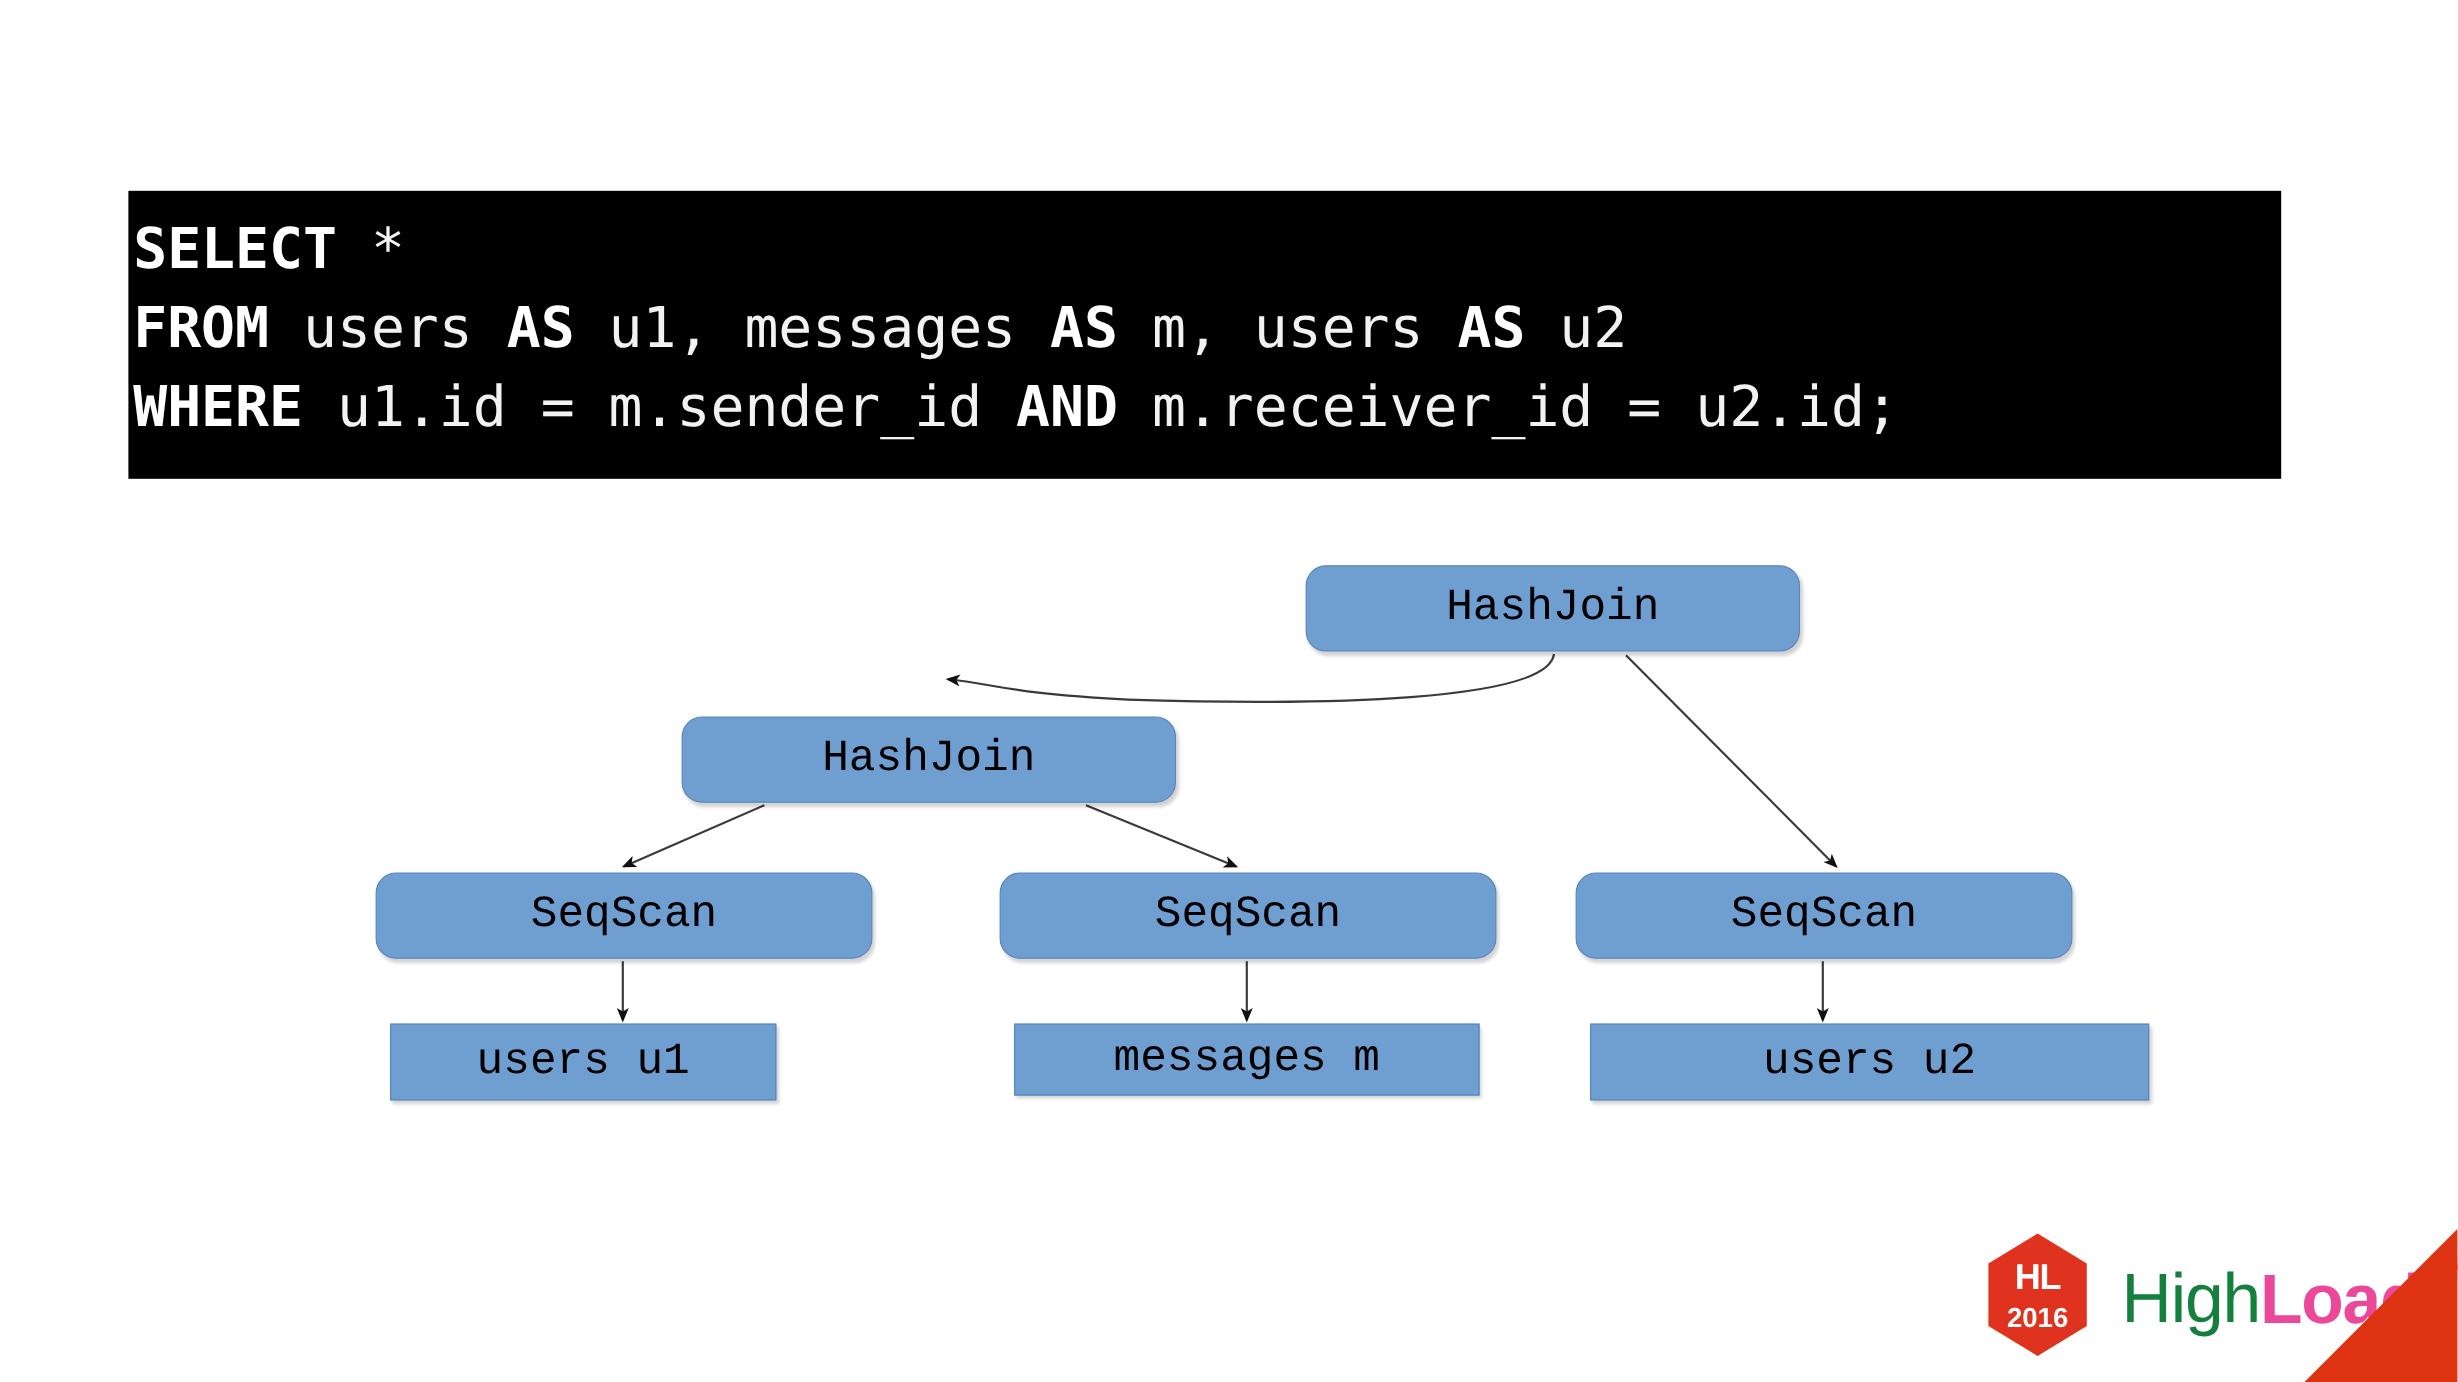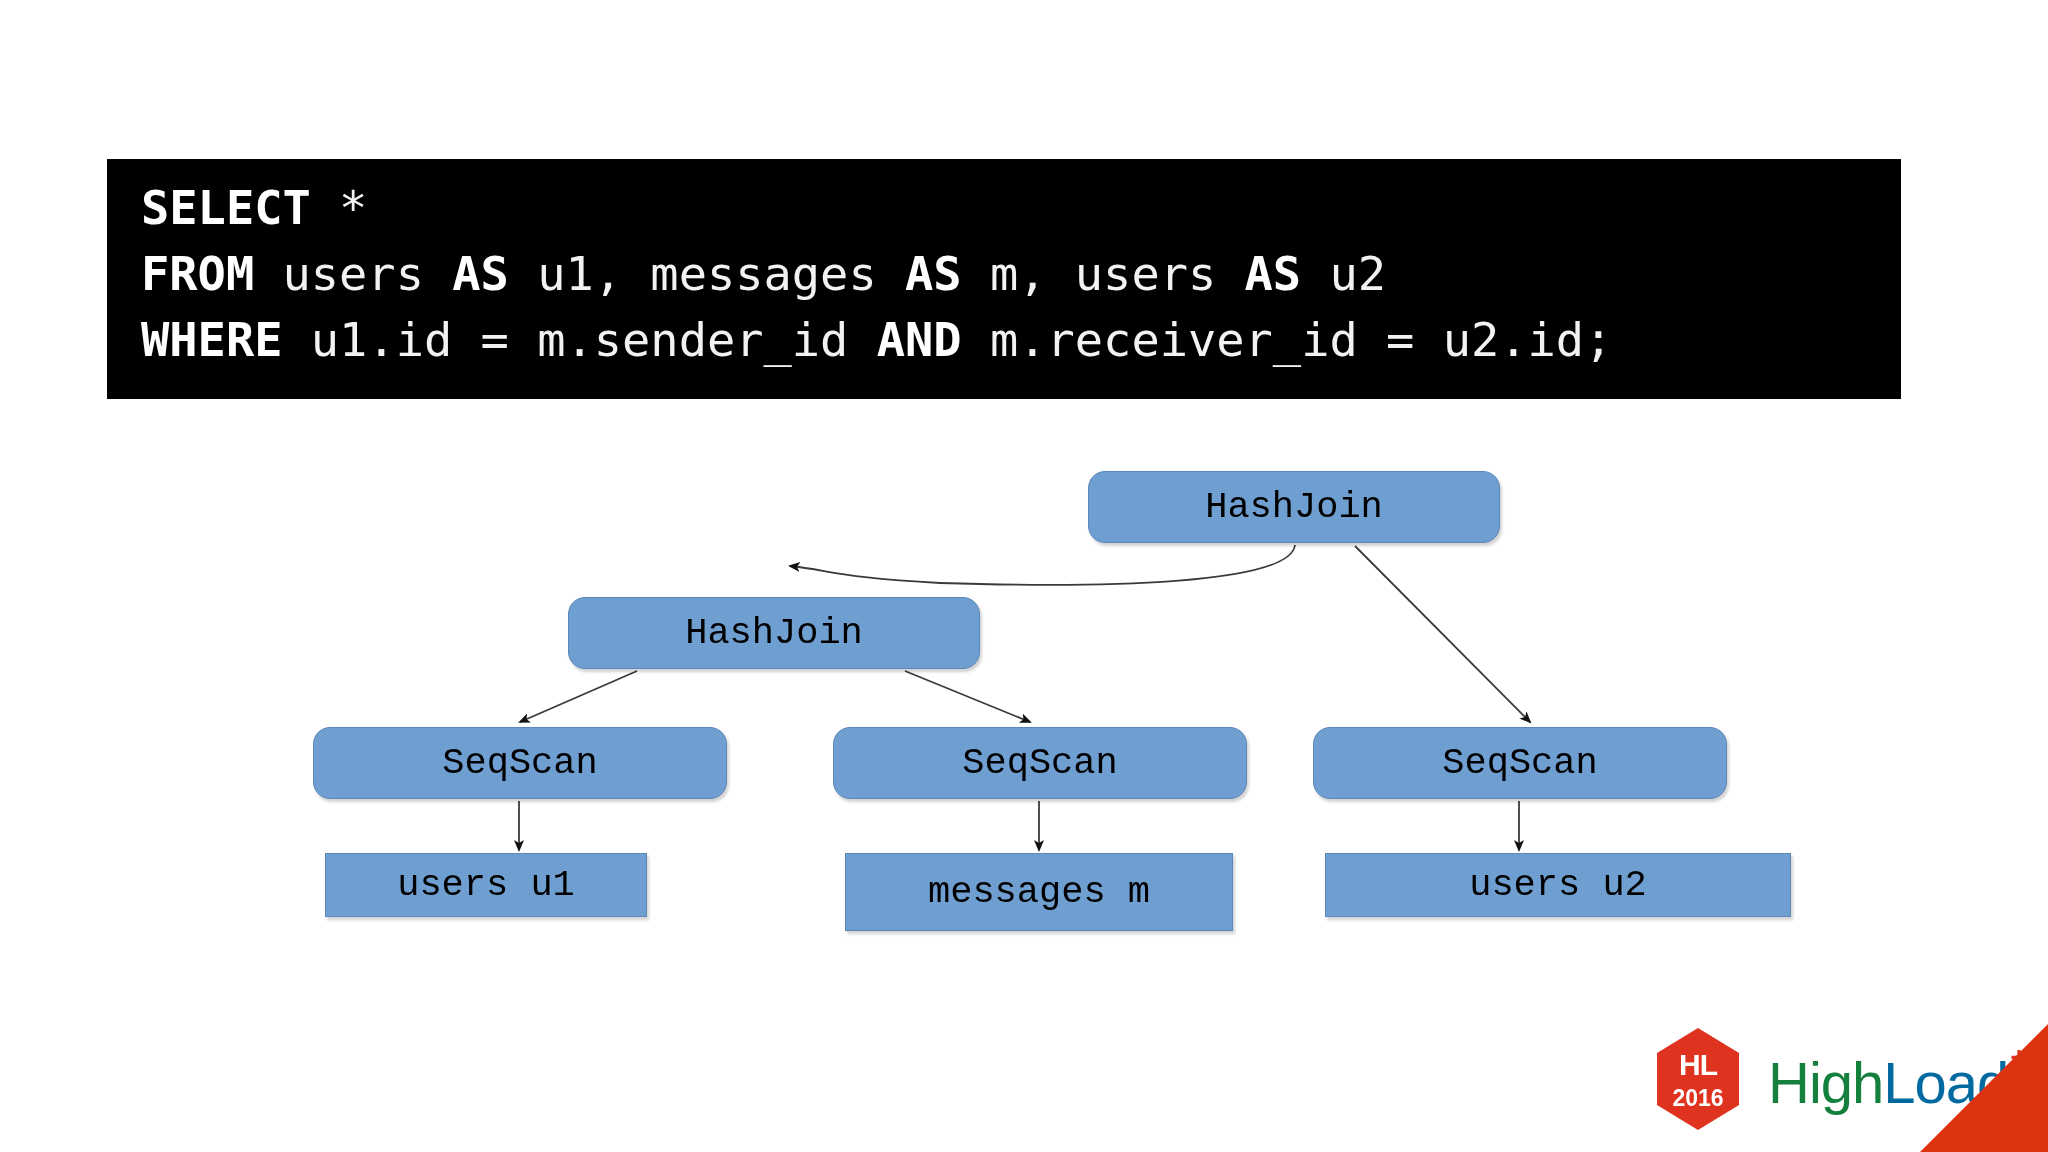--- a/index.html
+++ b/index.html
@@ -17,21 +17,21 @@
 
   
   #sql-panel {
     position: absolute;
     left: 107px;
     top: 159px;
     width: 1794px;
     height: 240px;
     background: #000000;
     box-sizing: border-box;
-    padding: 16px 0 0 34px;
+    padding: 16px 0 0 4px;
     font-family: "DejaVu Sans Mono", "Liberation Mono", monospace;
     font-size: 47px;
     line-height: 66px;
     color: #f2f2f2;
     white-space: pre;
     letter-spacing: 0px;
   }
   #sql-panel .kw {
     font-weight: bold;
     color: #ffffff;
@@ -68,21 +68,21 @@
   .node.op { border-radius: 17px; }
   .node.rel { border-radius: 0; }
 
   
   #node-hashjoin-top   { left: 1088px; top: 471px; width: 412px; height: 72px; }
   #node-hashjoin-mid   { left: 568px;  top: 597px; width: 412px; height: 72px; }
   #node-seqscan-1      { left: 313px;  top: 727px; width: 414px; height: 72px; }
   #node-seqscan-2      { left: 833px;  top: 727px; width: 414px; height: 72px; }
   #node-seqscan-3      { left: 1313px; top: 727px; width: 414px; height: 72px; }
   #node-users-u1       { left: 325px;  top: 853px; width: 322px; height: 64px; }
-  #node-messages-m     { left: 845px;  top: 853px; width: 388px; height: 78px; }
+  #node-messages-m     { left: 845px;  top: 853px; width: 388px; height: 60px; }
   #node-users-u2       { left: 1325px; top: 853px; width: 466px; height: 64px; }
 
   
   #logo {
     position: absolute;
     left: 1655px;
     top: 1027px;
     width: 360px;
     height: 115px;
   }
@@ -119,21 +119,21 @@
   #logo-wordmark {
     position: absolute;
     left: 96px;
     top: 14px;
     font-size: 58px;
     line-height: 64px;
     white-space: nowrap;
     font-family: "Liberation Sans", sans-serif;
   }
   #logo-high { color: #15803d; font-weight: normal; letter-spacing: -1px; margin-left: 17px; }
-  #logo-load { color: #0369a1; font-weight: normal; letter-spacing: -1px; }
+  #logo-load { color: #ec4899; font-weight: bold; letter-spacing: -1px; }
   #logo-plusplus {
     color: #e0331f;
     font-weight: bold;
     font-size: 30px;
     vertical-align: super;
     position: relative;
     top: -16px;
     left: 2px;
   }
   #corner-triangle {

